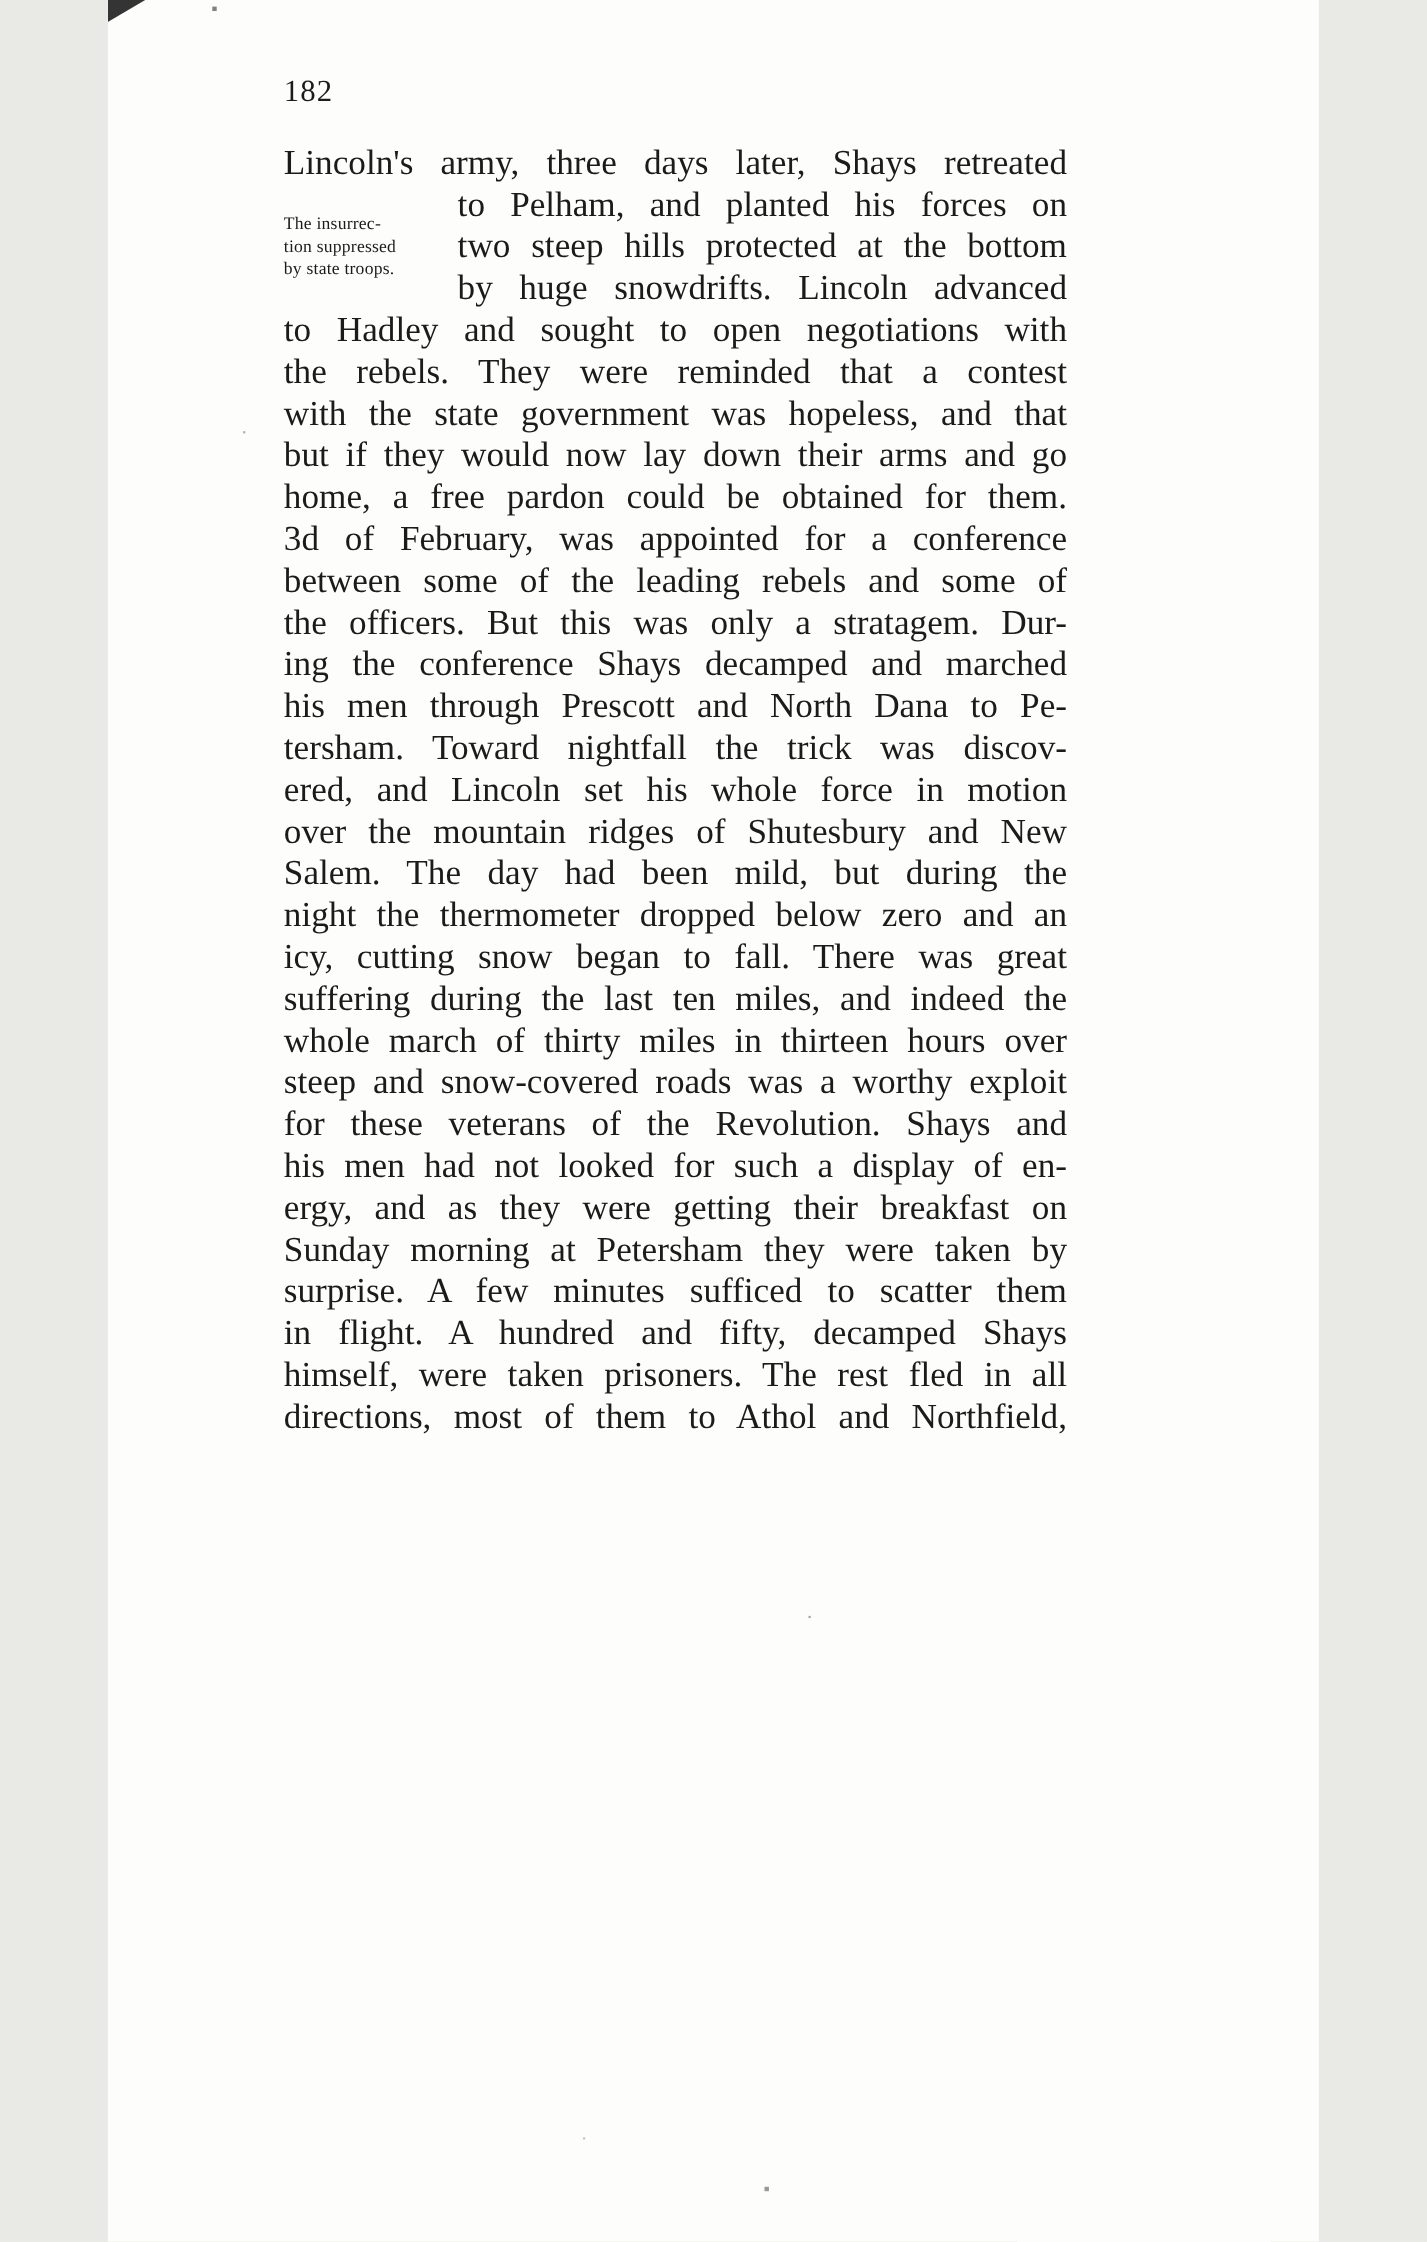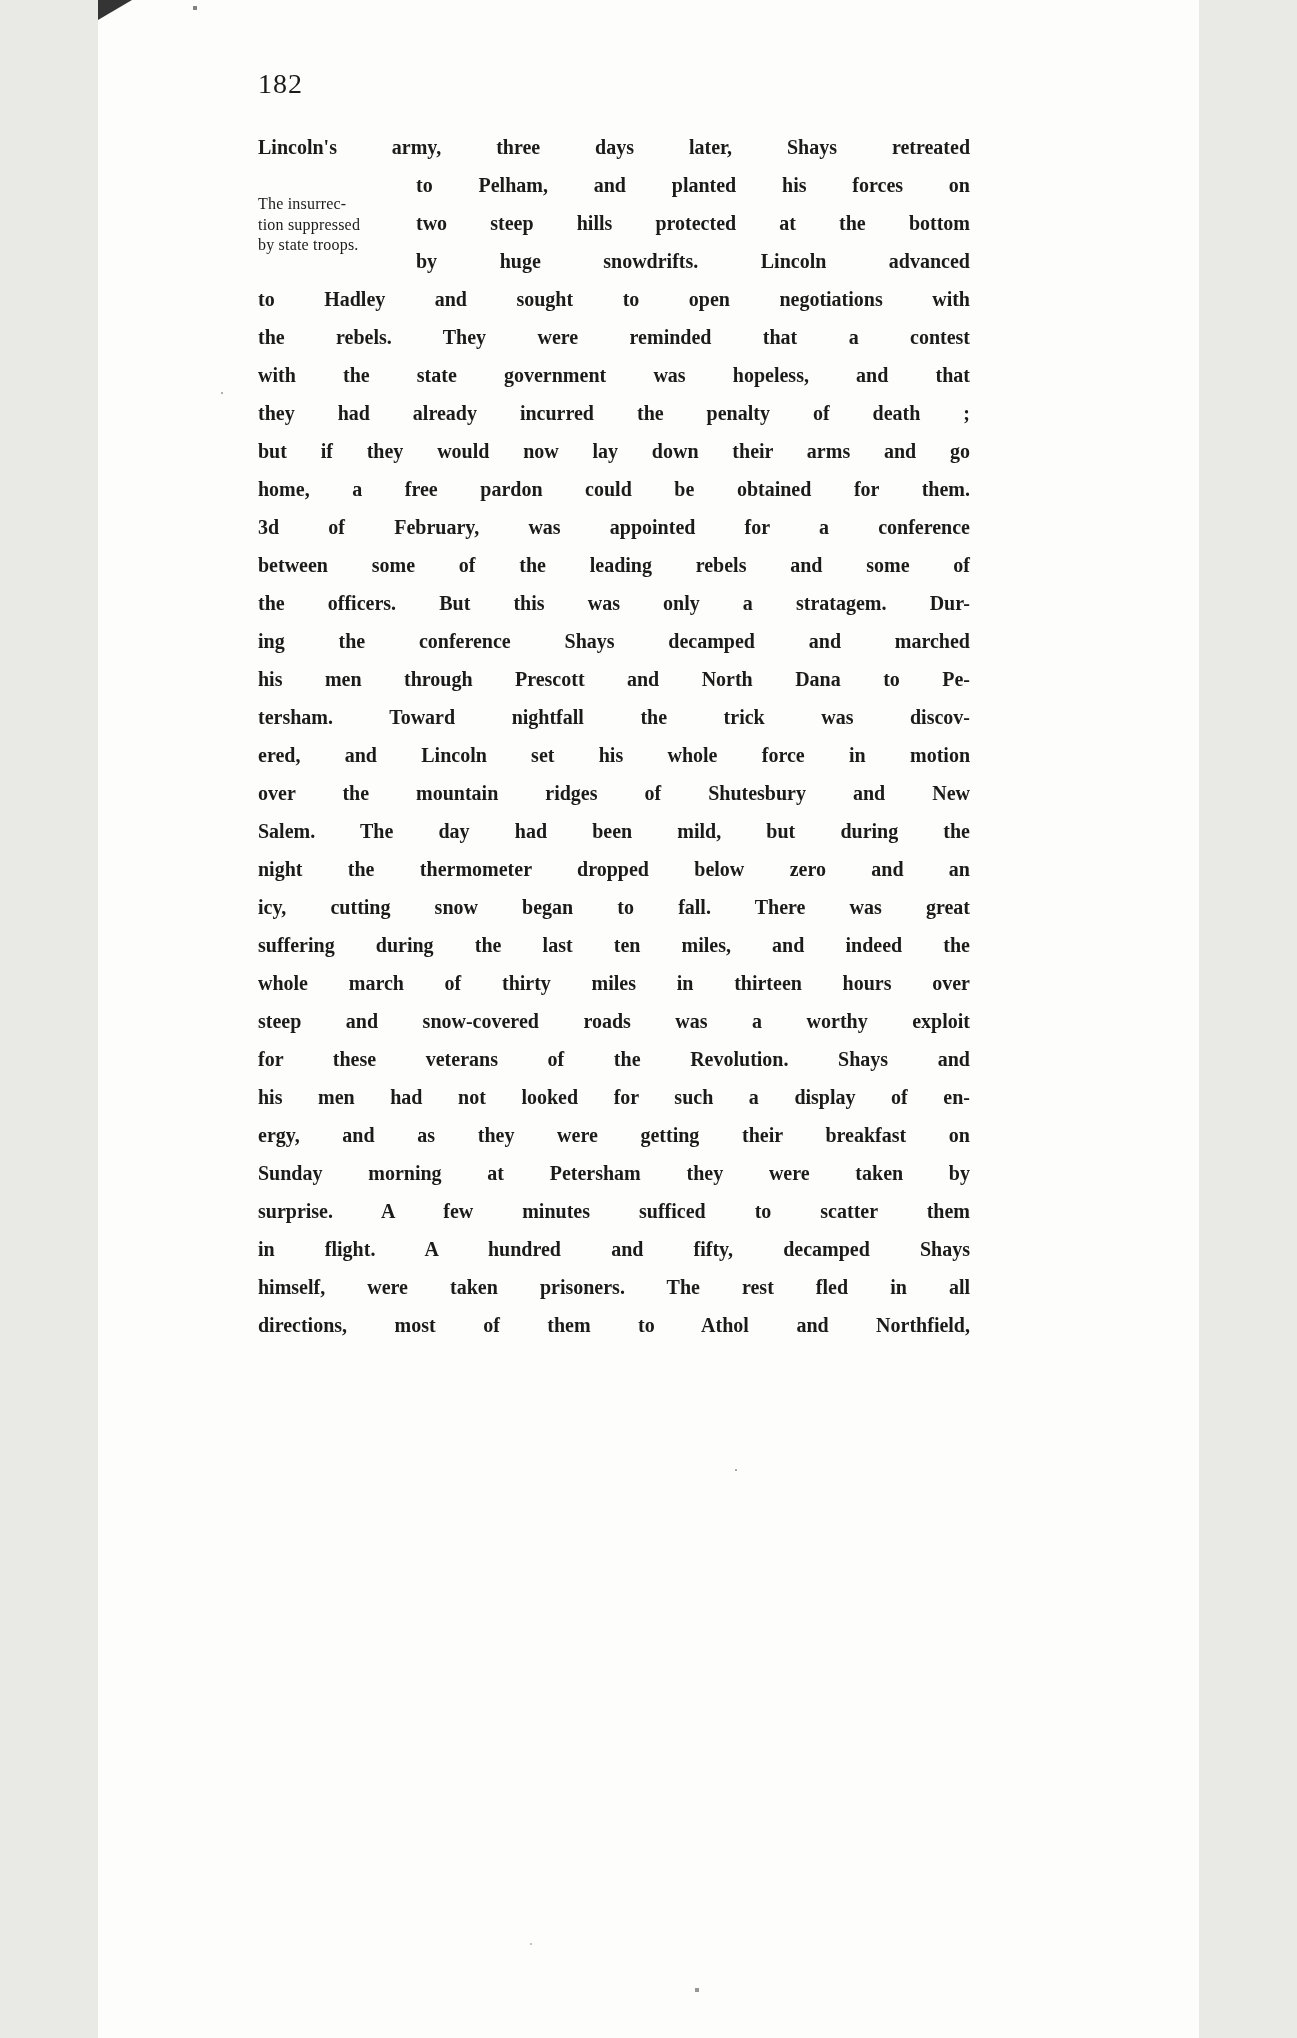--- a/index.html
+++ b/index.html
@@ -66,27 +66,26 @@
   }
 
   
   .text-block {
     position: absolute;
     left: 160px;
     top: 128px;
     width: 712px;
   }
   .line {
-    font-size: 20px;
+    font-size: 32px;
     line-height: 38px;
     text-align: justify;
     text-align-last: justify;
     -moz-text-align-last: justify;
     white-space: normal;
-    font-weight: bold;
   }
   .line.indented {
     padding-left: 158px;
   }
 
   
   .sidenote {
     position: absolute;
     left: 0;
     top: 66px;
@@ -119,21 +118,20 @@
         <div class="sidenote-line">by state troops.</div>
       </aside>
     <div class="body-lines">
         <div class="line">Lincoln's army, three days later, Shays retreated</div>
         <div class="line indented">to Pelham, and planted his forces on</div>
         <div class="line indented">two steep hills protected at the bottom</div>
         <div class="line indented">by huge snowdrifts. Lincoln advanced</div>
         <div class="line">to Hadley and sought to open negotiations with</div>
         <div class="line">the rebels. They were reminded that a contest</div>
         <div class="line">with the state government was hopeless, and that</div>
-        <div class="line">they had already incurred the penalty of death ;</div>
         <div class="line">but if they would now lay down their arms and go</div>
         <div class="line">home, a free pardon could be obtained for them.</div>
         <div class="line">3d of February, was appointed for a conference</div>
         <div class="line">between some of the leading rebels and some of</div>
         <div class="line">the officers. But this was only a stratagem. Dur-</div>
         <div class="line">ing the conference Shays decamped and marched</div>
         <div class="line">his men through Prescott and North Dana to Pe-</div>
         <div class="line">tersham. Toward nightfall the trick was discov-</div>
         <div class="line">ered, and Lincoln set his whole force in motion</div>
         <div class="line">over the mountain ridges of Shutesbury and New</div>

